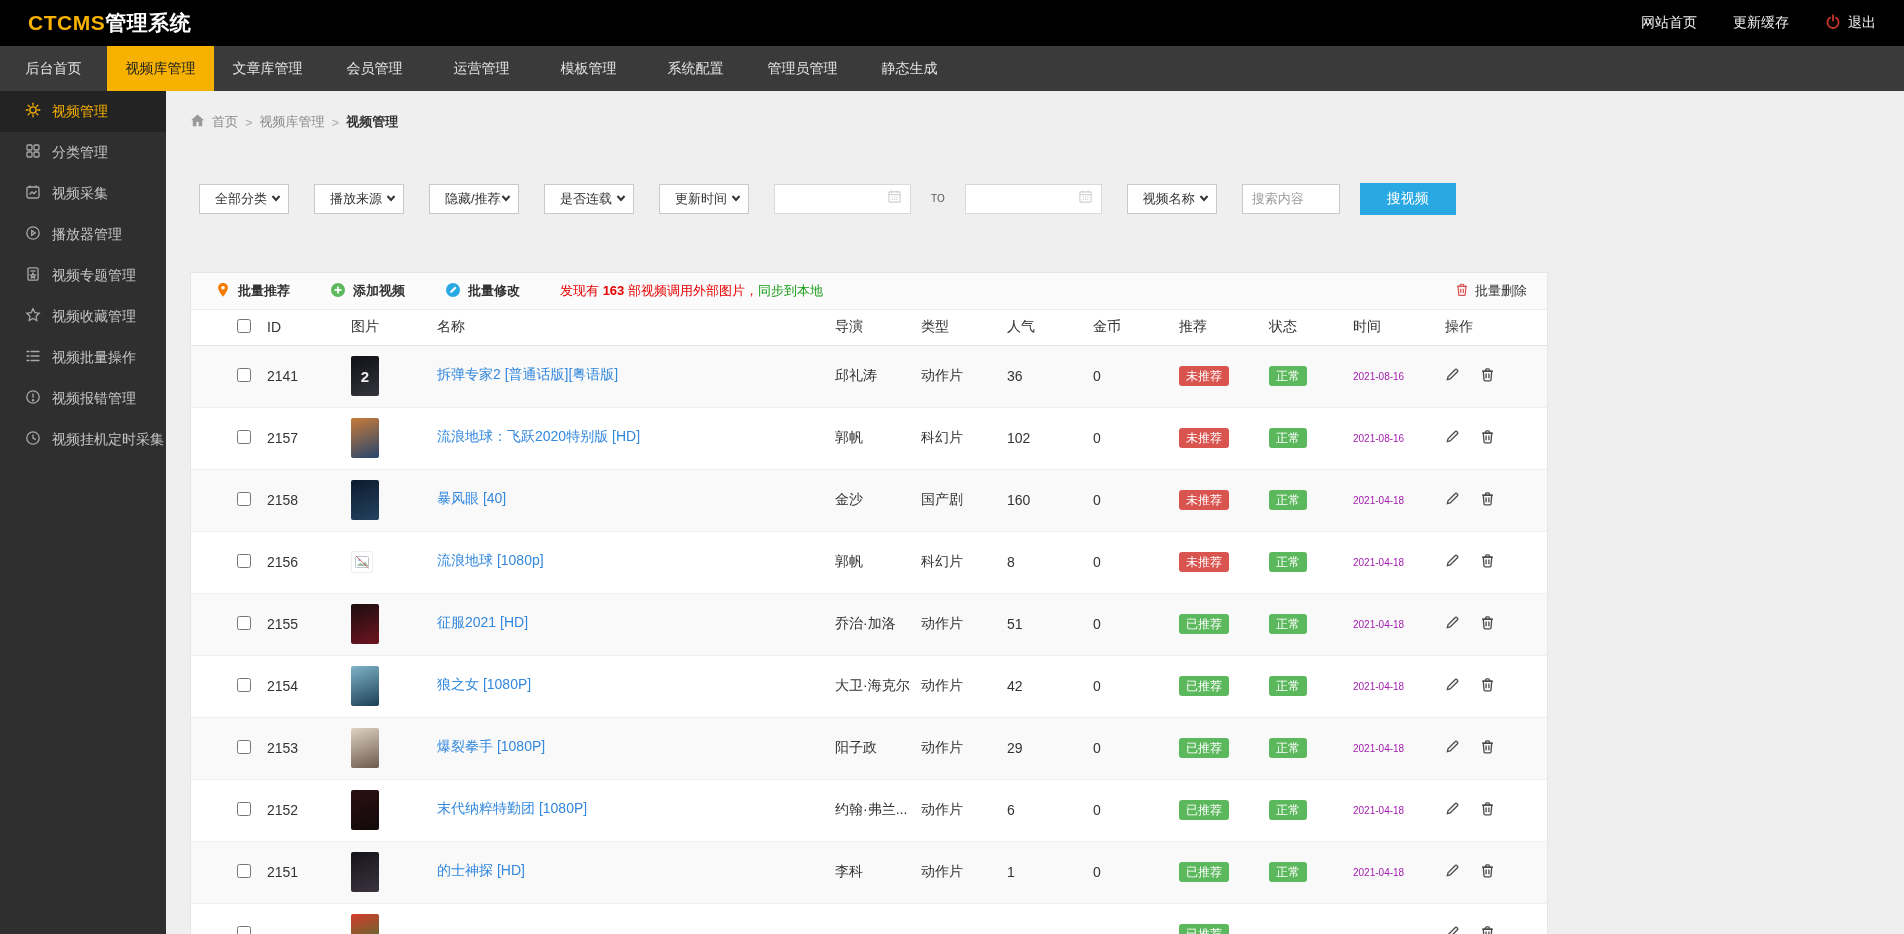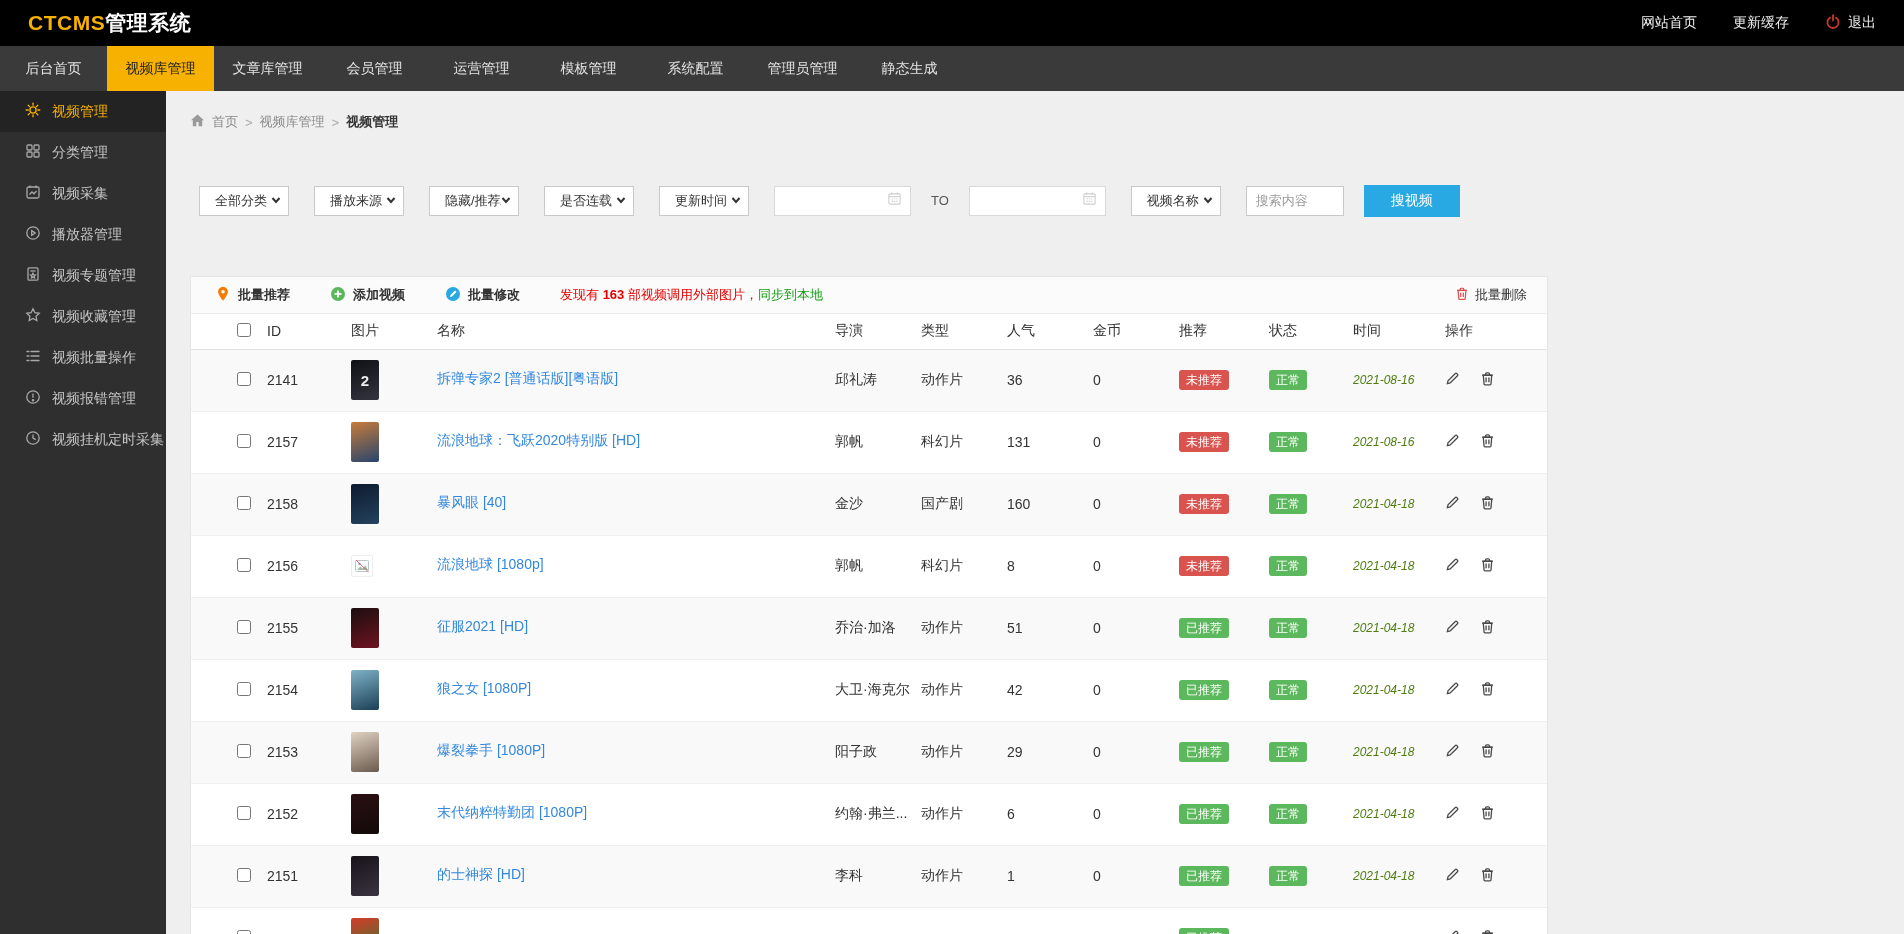--- a/index.html
+++ b/index.html
@@ -35,21 +35,21 @@
   .crumb.current { color:#333; font-weight:bold; cursor:default; }
   .breadcrumb svg { width:15px; height:15px; fill:#9a9a9a; }
 
   
   .filters { display:flex; align-items:center; gap:25px; margin:50px 0 0 33px; }
   .sel { width:90px; height:30px; background:#fff; border:1px solid #c9c9c9; display:flex; align-items:center; justify-content:space-between; padding:0 7px 0 15px; font-size:13px; color:#333; cursor:pointer; }
   .sel .sel-label { white-space:nowrap; overflow:hidden; max-width:64px; }
   .sel svg { width:10px; height:10px; stroke:#333; fill:none; stroke-width:2; flex:0 0 10px; }
   .date-box { width:137px; height:30px; background:#fff; border:1px solid #d9d9d9; display:flex; align-items:center; justify-content:flex-end; padding:0 8px; cursor:text; }
   .date-box svg { width:15px; height:15px; stroke:#cfcfcf; fill:none; stroke-width:1.2; }
-  .to-label { font-size:13px; color:#555; margin:12px -5px; }
+  .to-label { font-size:10px; color:#555; margin:12px -5px; }
   .kw-input { width:98px; height:30px; border:1px solid #c9c9c9; padding:0 9px; font-size:13px; color:#333; outline:none; }
   .kw-input::placeholder { color:#9b9b9b; }
   .search-btn { width:96px; height:32px; margin-left:-5px; background:#29a9e3; border:none; color:#fff; font-size:14px; cursor:pointer; font-family:inherit; }
 
   
   .panel { margin:56px 0 0 24px; width:1358px; background:#fff; border:1px solid #e5e5e5; }
   .toolbar { height:37px; background:#fbfbfb; border-bottom:1px solid #ececec; display:flex; align-items:center; padding:0 20px 0 24px; font-size:13px; }
   .tool-btn { display:flex; align-items:center; gap:7px; margin-right:40px; cursor:pointer; color:#333;font-weight:bold; }
   .tool-btn svg { width:16px; height:16px; }
   .notice { font-size:13px; }
@@ -67,21 +67,21 @@
   tbody td { height:62px; font-size:14px; color:#333; vertical-align:middle; }
   td.c-check, th.c-check { padding-left:46px; }
   input[type=checkbox] { width:14px; height:14px; cursor:pointer; }
   .thumb { width:28px; height:40px; border-radius:2px; display:flex; align-items:center; justify-content:center; color:rgba(255,255,255,.92); font-size:15px; font-weight:bold; overflow:hidden; }
   .thumb.broken { width:22px; height:22px; background:#fff; border:1px solid #eee; }
   .thumb.broken svg { width:16px; height:16px; }
   .name-link { color:#3388dd; cursor:pointer; text-decoration:none; display:inline-block; max-width:380px; white-space:nowrap; overflow:hidden; }
   .badge { display:inline-block; padding:4px 7px; border-radius:3px; font-size:12px; color:#fff; line-height:1; }
   .badge-red { background:#d9534f; }
   .badge-green { background:#5cb85c; }
-  .cell-time { font-size:12px; color:#4d7c0f;font-style:italic; }
+  .cell-time { font-size:10px; color:#a21caf; }
   .ops { display:flex; align-items:center; gap:20px; }
   .op-icon { cursor:pointer; }
   .op-icon svg { width:15px; height:15px; stroke:#4a4a4a; fill:none; stroke-width:1.4; }
   .dir-cell { white-space:nowrap; overflow:hidden; }
 </style>
 </head>
 <body>
 
 <div class="topbar">
   <div class="logo">
@@ -377,21 +377,21 @@
 
   <tr>
     <td class="c-check"><input type="checkbox" style=""></td>
     <td>2157</td>
     <td>
               <div class="thumb" style="background: linear-gradient(160deg, rgb(199, 123, 58), rgb(39, 69, 110));"></div>
             </td>
     <td><a class="name-link">流浪地球：飞跃2020特别版 [HD]</a></td>
     <td class="dir-cell">郭帆</td>
     <td>科幻片</td>
-    <td>131</td>
+    <td>102</td>
     <td>0</td>
     <td><span class="badge badge-red">未推荐</span></td>
     <td><span class="badge badge-green">正常</span></td>
     <td class="cell-time">2021-08-16</td>
     <td>
       <span class="ops">
         <span class="op-icon"><svg viewBox="0 0 16 16">
                     <path d="M2.5 13.5l.7-3L11 2.7a1.1 1.1 0 0 1 1.6 0l.7.7a1.1 1.1 0 0 1 0 1.6L5.5 12.8z"></path>
                   </svg></span>
         <span class="op-icon"><svg viewBox="0 0 16 16">

